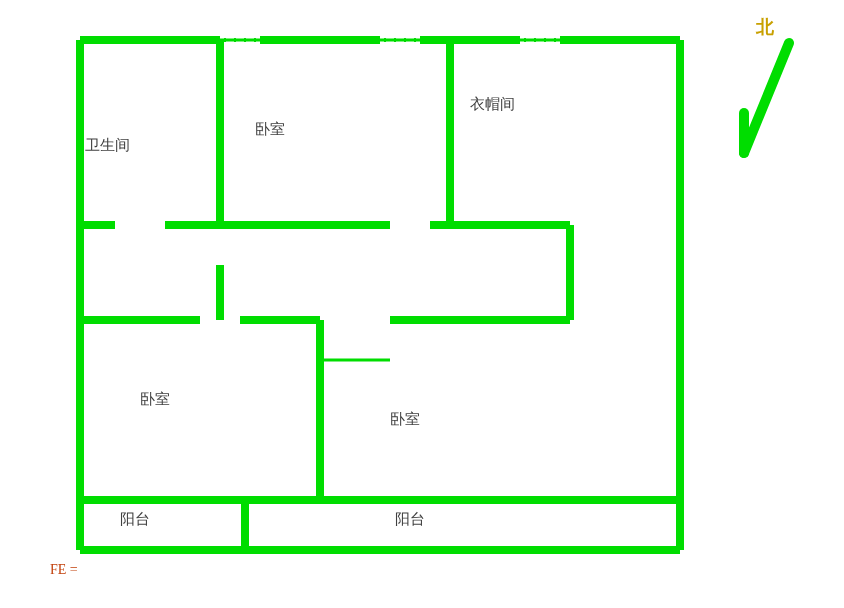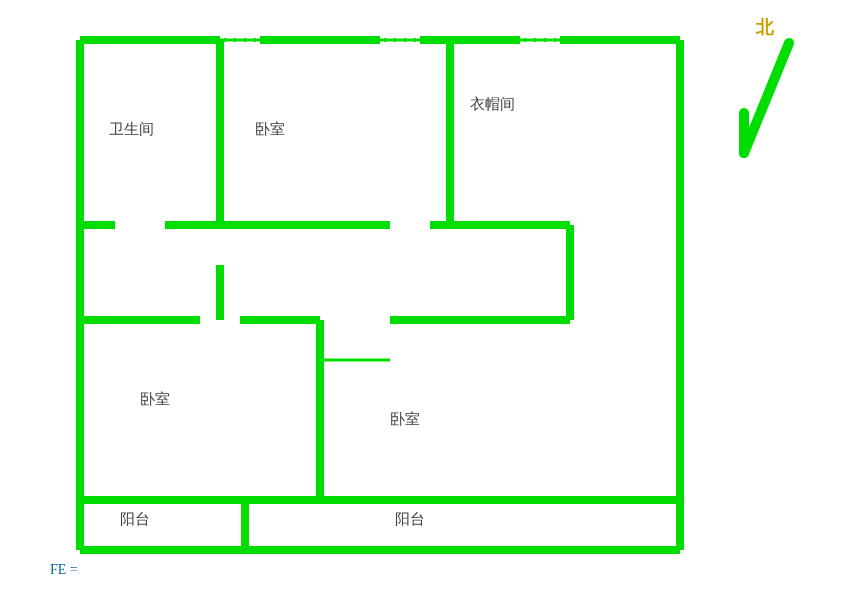--- a/index.html
+++ b/index.html
@@ -170,21 +170,21 @@
     <line x1="460" y1="538" x2="460" y2="542" stroke="#00dd00" stroke-width="2"></line>
     <line x1="475" y1="538" x2="475" y2="542" stroke="#00dd00" stroke-width="2"></line>
     <line x1="490" y1="538" x2="490" y2="542" stroke="#00dd00" stroke-width="2"></line>
     <line x1="505" y1="538" x2="505" y2="542" stroke="#00dd00" stroke-width="2"></line>
     <line x1="520" y1="538" x2="520" y2="542" stroke="#00dd00" stroke-width="2"></line>
     <line x1="535" y1="538" x2="535" y2="542" stroke="#00dd00" stroke-width="2"></line>
     <line x1="550" y1="538" x2="550" y2="542" stroke="#00dd00" stroke-width="2"></line>
 
   </svg>
 
-  <div class="room-label" style="left:85px; top:120px;margin-left:24px;">卫生间</div>
+  <div class="room-label" style="left:85px; top:136px;">卫生间</div>
 
   <div class="room-label" style="left:255px; top:120px;">卧室</div>
 
   <div class="room-label" style="left:470px; top:95px;">衣帽间</div>
 
   <div class="room-label" style="left:140px; top:390px;">卧室</div>
 
   <div class="room-label" style="left:120px; top:510px;">阳台</div>
 
   <div class="room-label" style="left:390px; top:410px;">卧室</div>
@@ -193,15 +193,15 @@
 
   <div class="north-indicator" style="position:absolute; right:40px; top:15px; width:70px; height:140px;">
     <div class="north-label" style="position:absolute;top:0;left:22px;color:#c8a000;font-size:18px;font-weight:bold;">北</div>
     <svg width="70" height="130" style="position:absolute;top:18px;left:0;">
 
       <line x1="55" y1="10" x2="10" y2="120" stroke="#00dd00" stroke-width="10" stroke-linecap="round"></line>
       <line x1="10" y1="120" x2="10" y2="80" stroke="#00dd00" stroke-width="10" stroke-linecap="round"></line>
     </svg>
   </div>
 
-  <div class="fe-label" style="position:absolute;bottom:30px;left:50px;color:#0369a1;font-size:14px;">FE =</div>
+  <div class="fe-label" style="position:absolute;bottom:30px;left:50px;color:#c2410c;font-size:14px;">FE =</div>
 
 </div>
 
 </body></html>

